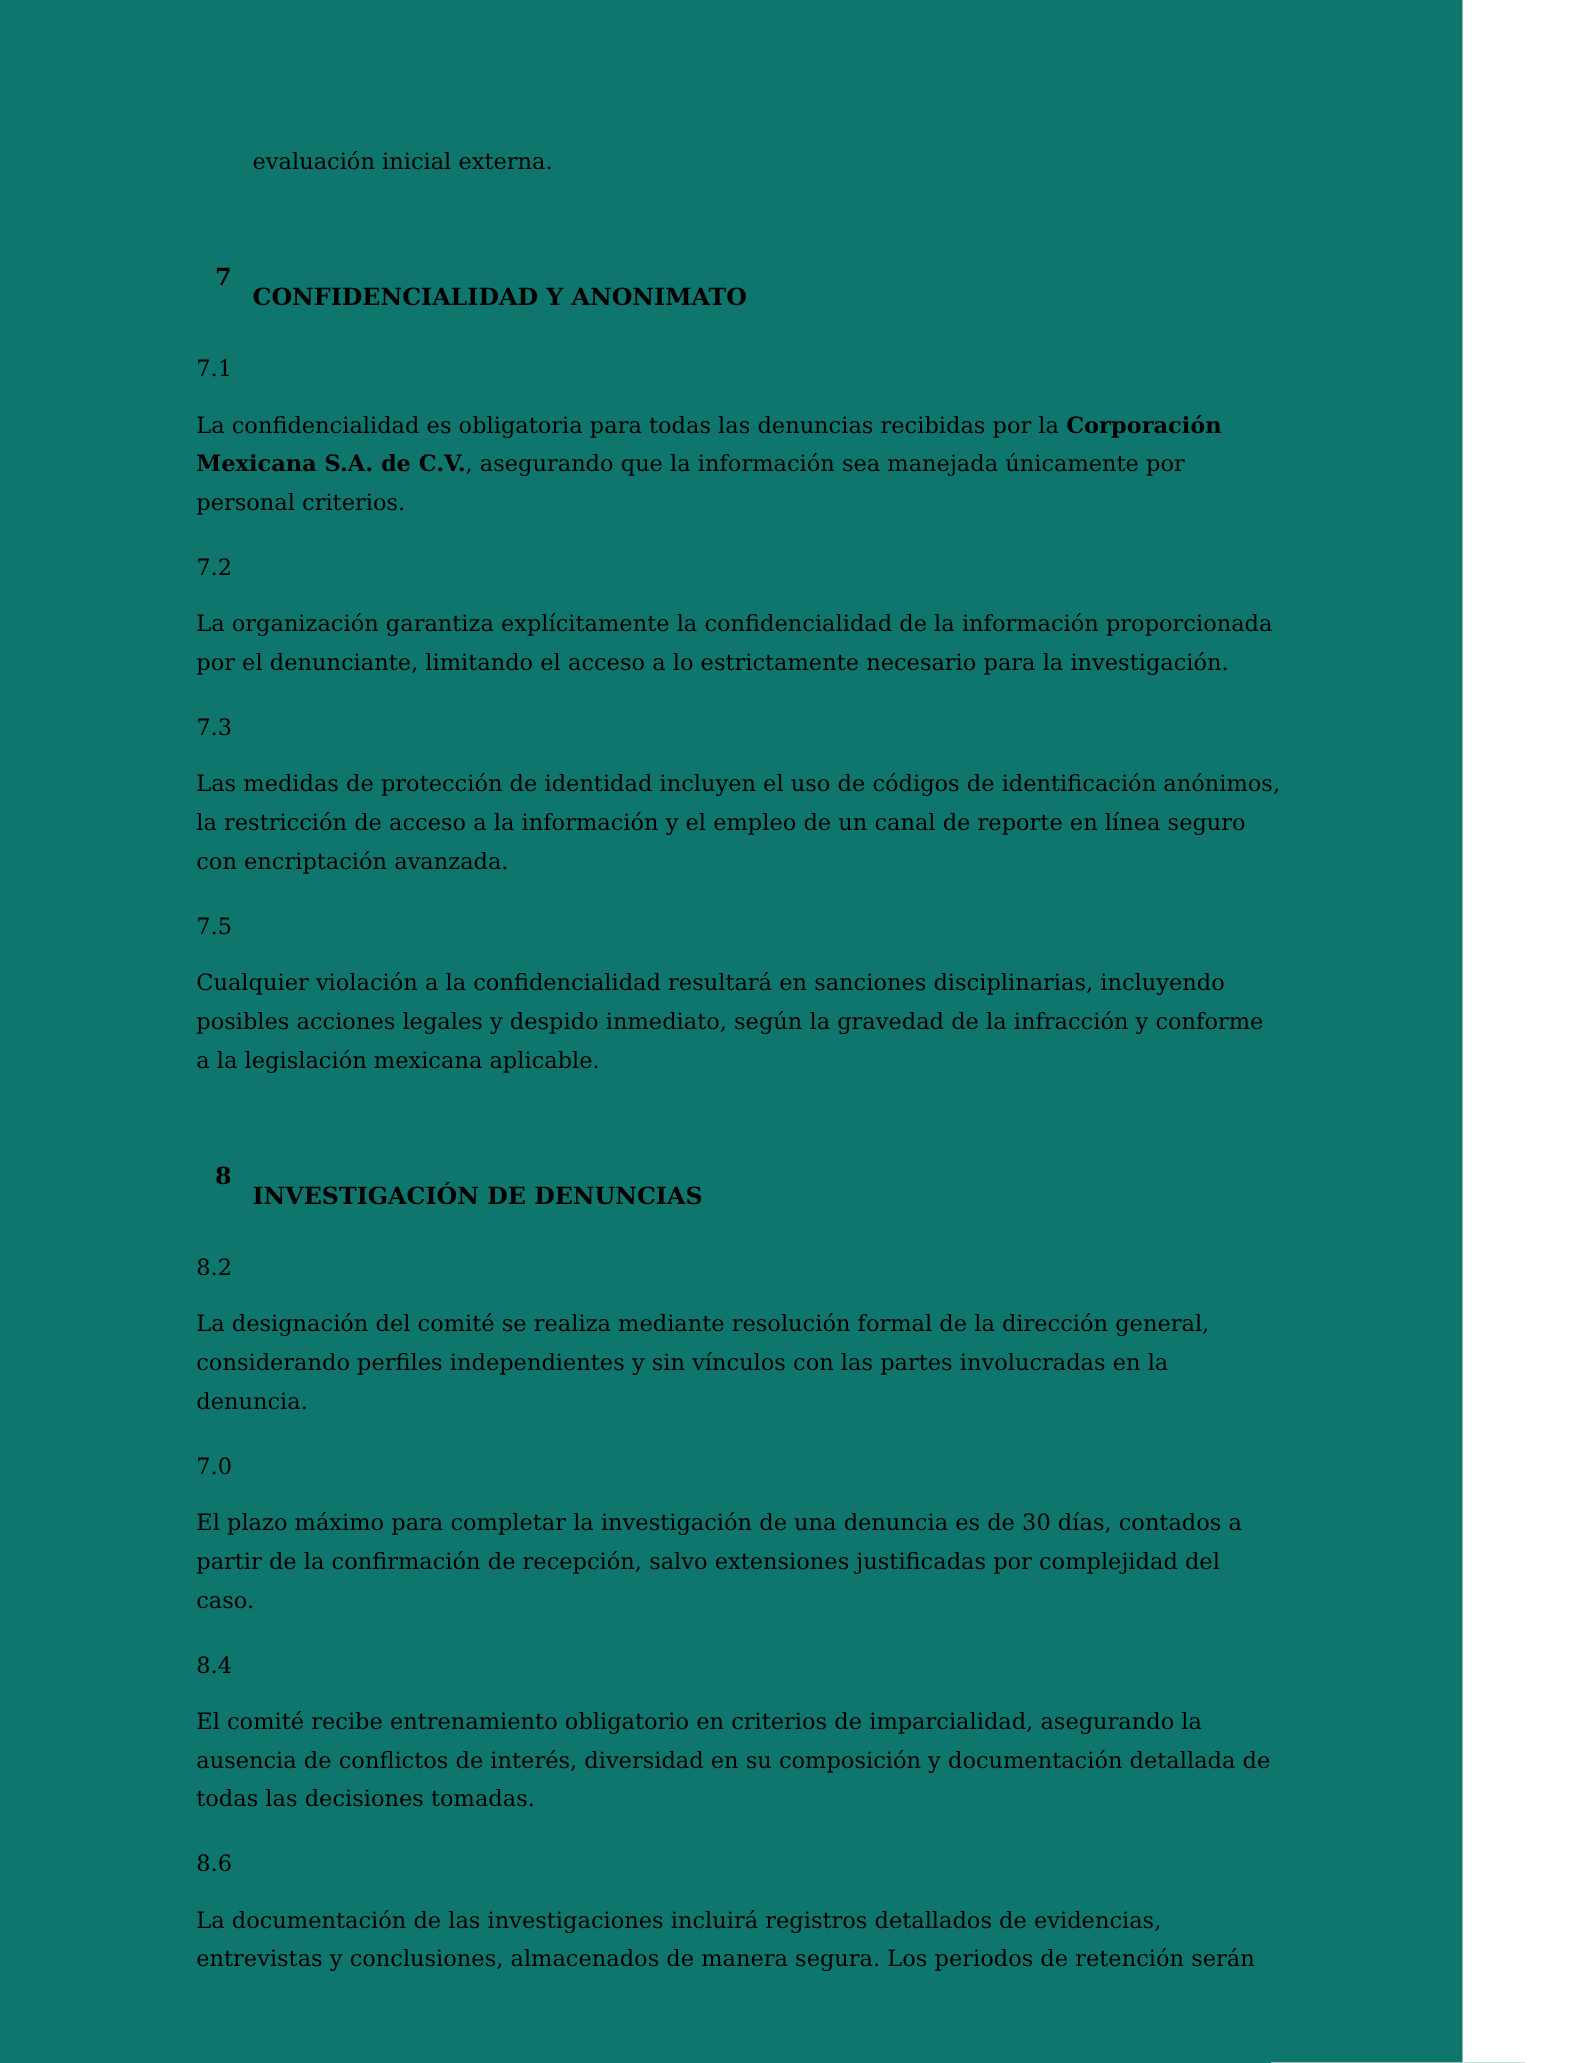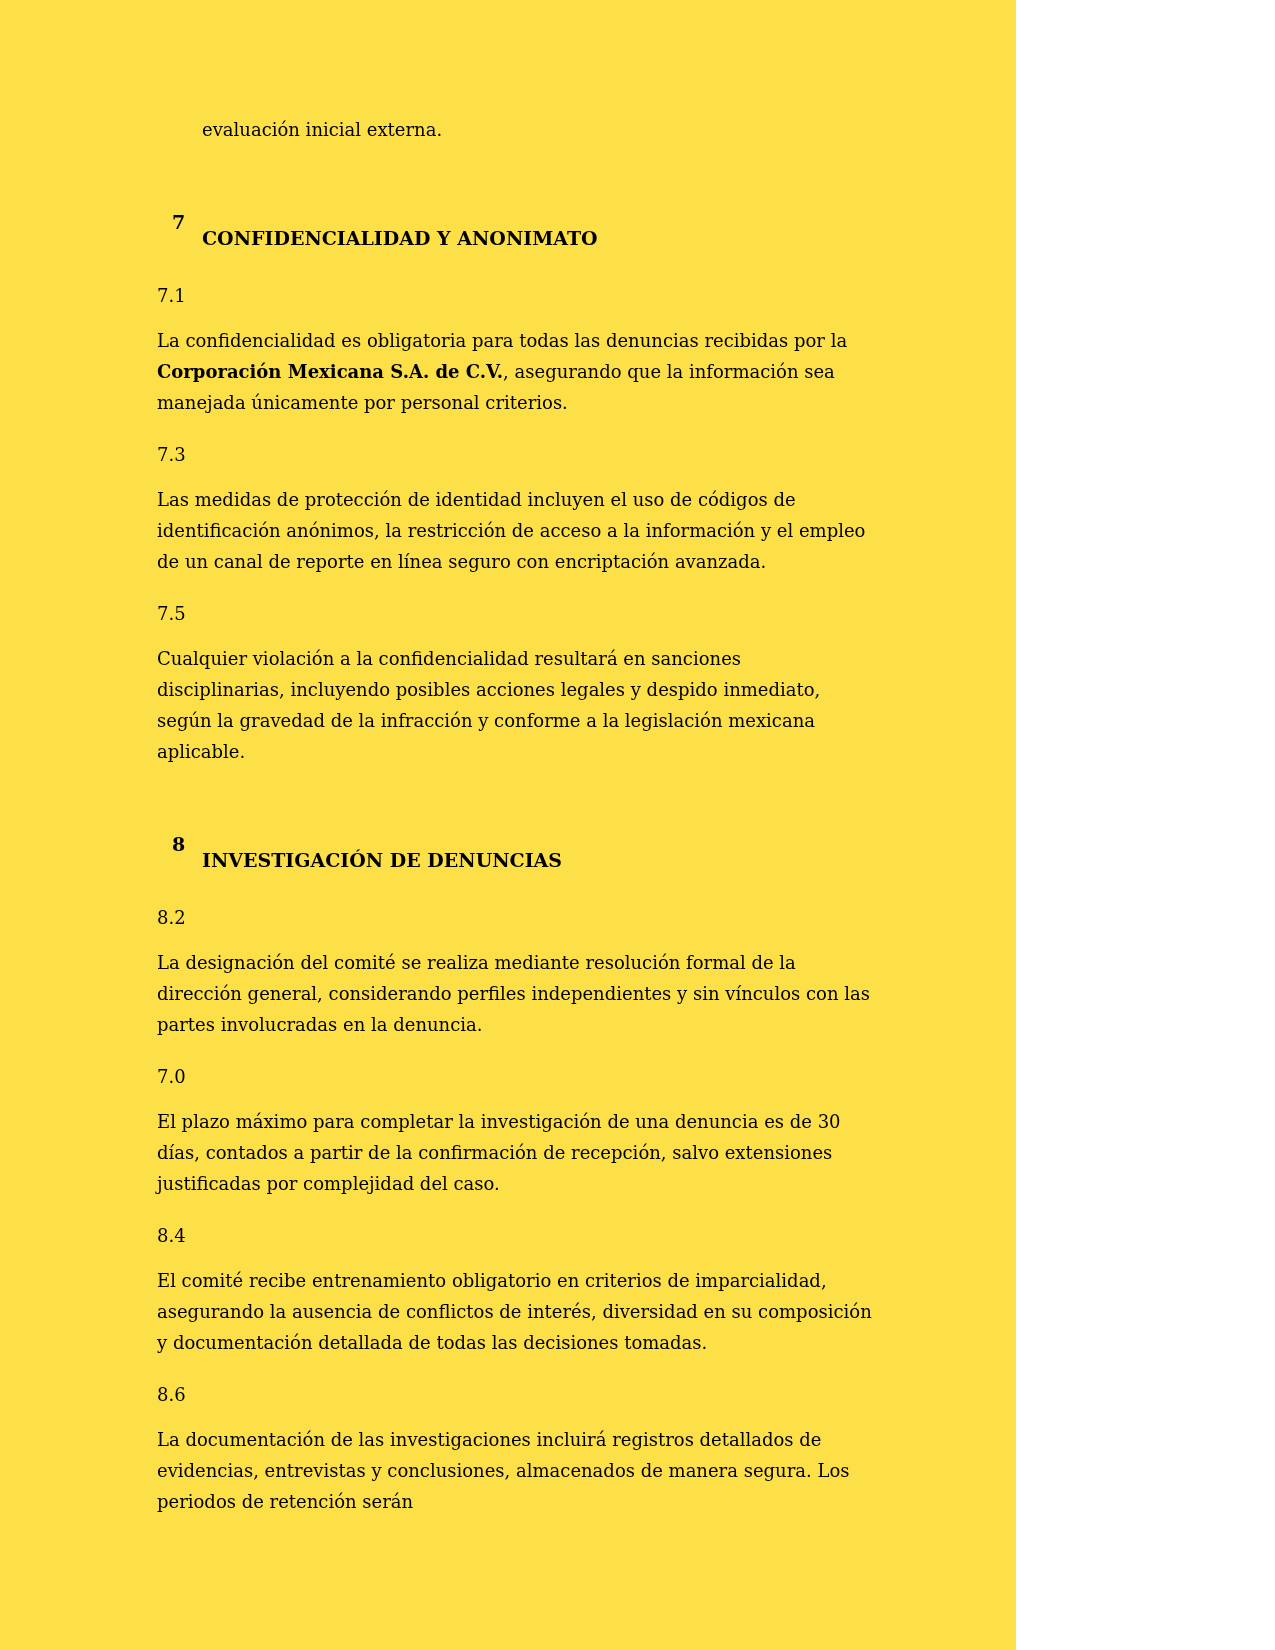--- a/index.html
+++ b/index.html
@@ -2,24 +2,24 @@
 <html><head>
 <meta charset="utf-8">
 <style>
   html, body {
     margin: 0;
     padding: 0;
     background: #ffffff;
   }
   .page {
     position: relative;
-    width: 1016px;
+    width: 1170px;
     height: 1650px;
     box-sizing: border-box;
-    background: #fde047;
+    background: #0f766e;
     padding: 114px 143px 0 157px;
     overflow: hidden;
     font-family: "DejaVu Serif", "Liberation Serif", serif;
     font-size: 18px;
     line-height: 31px;
     color: #000000;
     text-align: left;
   }
   .intro {
     margin: 0 0 0 45px;
@@ -69,20 +69,24 @@
   <div id="sections-root">
       <div class="heading">
         <span class="hnum">7</span>
         <span class="htitle">CONFIDENCIALIDAD Y ANONIMATO</span>
       </div>
       <div class="item">
         <span class="inum">7.1</span>
         <p class="itext"><span>La confidencialidad es obligatoria para todas las denuncias recibidas por la </span><span class="b">Corporación Mexicana S.A. de C.V.</span><span>, asegurando que la información sea manejada únicamente por personal criterios.</span></p>
       </div>
       <div class="item">
+        <span class="inum">7.2</span>
+        <p class="itext"><span>La organización garantiza explícitamente la confidencialidad de la información proporcionada por el denunciante, limitando el acceso a lo estrictamente necesario para la investigación.</span></p>
+      </div>
+      <div class="item">
         <span class="inum">7.3</span>
         <p class="itext"><span>Las medidas de protección de identidad incluyen el uso de códigos de identificación anónimos, la restricción de acceso a la información y el empleo de un canal de reporte en línea seguro con encriptación avanzada.</span></p>
       </div>
       <div class="item">
         <span class="inum">7.5</span>
         <p class="itext"><span>Cualquier violación a la confidencialidad resultará en sanciones disciplinarias, incluyendo posibles acciones legales y despido inmediato, según la gravedad de la infracción y conforme a la legislación mexicana aplicable.</span></p>
       </div>
       <div class="heading">
         <span class="hnum">8</span>
         <span class="htitle">INVESTIGACIÓN DE DENUNCIAS</span>

